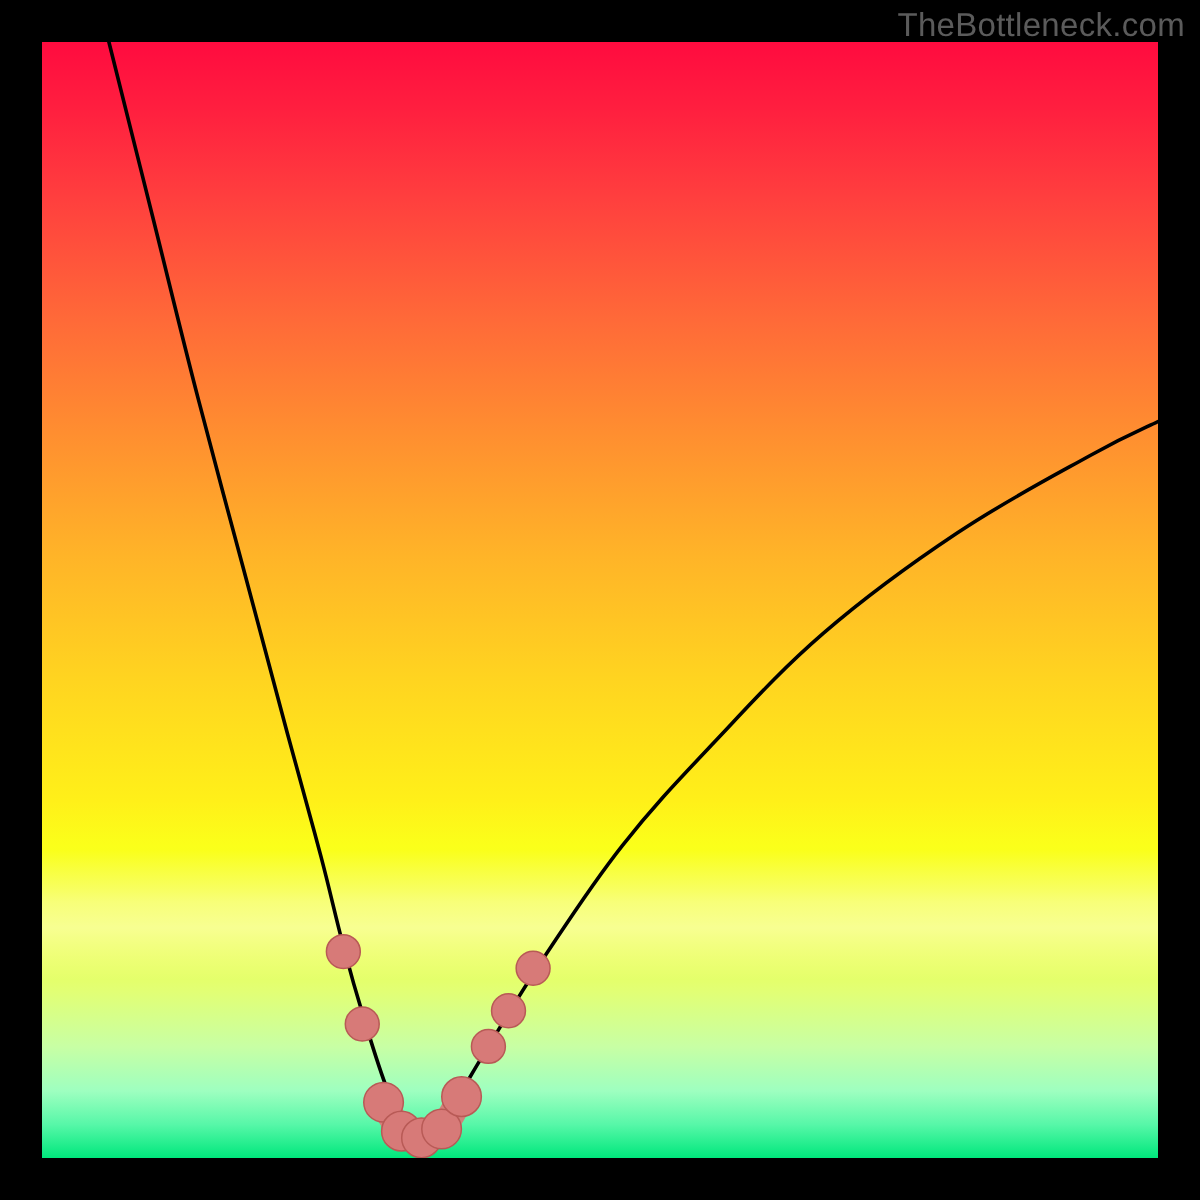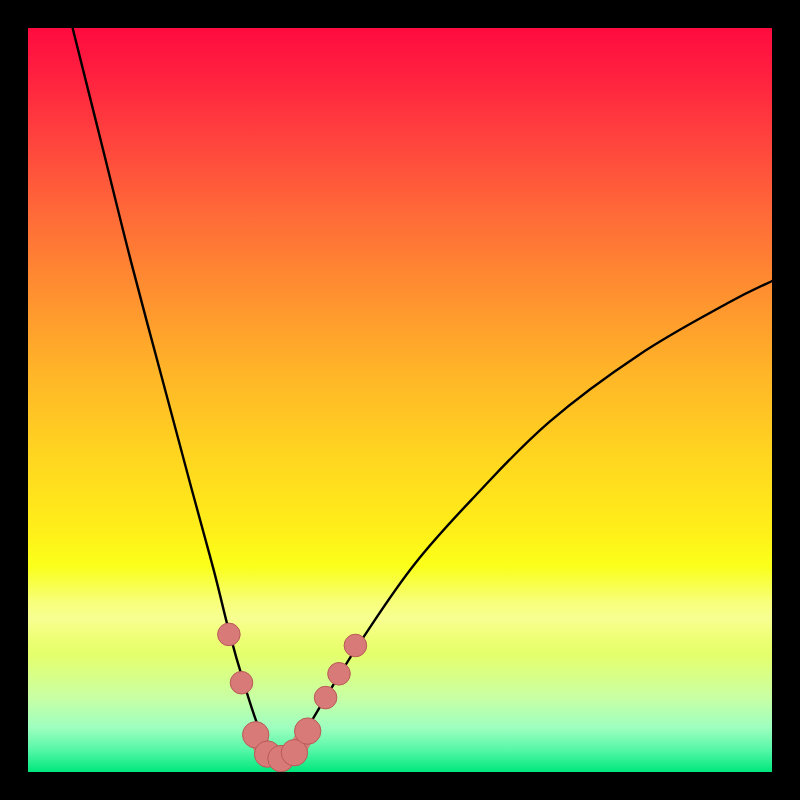--- a/index.html
+++ b/index.html
@@ -72,20 +72,21 @@
   }
   svg.curves {
     position: absolute;
     inset: 0;
   }
 </style>
 </head>
 <body>
 
 <div class="frame">
+  <div class="watermark">TheBottleneck.com</div>
   <div class="plot-area">
     <div class="gradient-bg"></div>
     <div class="pale-band"></div>
     <svg class="curves" viewBox="0 0 744 744" preserveAspectRatio="none">
       <g>
         <path d="M 44.6 0.0 C 50.0 21.4, 63.7 76.2, 74.4 119.0 C 85.1 161.9, 93.4 196.6, 104.2 238.1 C 114.9 279.6, 123.2 309.5, 133.9 349.7 C 144.6 389.9, 154.3 426.5, 163.7 461.3 C 173.1 496.1, 179.3 517.7, 186.0 543.1 C 192.7 568.6, 195.5 582.6, 200.9 602.6 C 206.2 622.7, 210.4 637.3, 215.8 654.7 C 221.1 672.1, 225.3 686.0, 230.6 699.4 C 236.0 712.8, 240.2 723.8, 245.5 729.1 C 250.9 734.5, 255.0 733.1, 260.4 729.1 C 265.8 725.1, 268.6 717.5, 275.3 706.8 C 282.0 696.1, 286.9 687.0, 297.6 669.6 C 308.3 652.2, 318.7 634.2, 334.8 610.1 C 350.9 586.0, 366.8 561.1, 386.9 535.7 C 407.0 510.2, 422.3 494.2, 446.4 468.7 C 470.5 443.3, 491.3 419.8, 520.8 394.3 C 550.3 368.9, 577.9 348.8, 610.1 327.4 C 642.2 305.9, 675.3 288.7, 699.4 275.3 C 723.5 261.9, 736.0 257.0, 744.0 253.0" fill="none" stroke="#000" stroke-width="2.4" stroke-linecap="round" stroke-linejoin="round"></path>
       </g>
       <g>
         <path d="M 227.7 706.8 C 229.8 710.3, 235.0 721.9, 239.6 726.1 C 244.1 730.4, 248.1 730.9, 253.0 730.6 C 257.8 730.3, 261.5 729.6, 266.4 724.7 C 271.2 719.7, 277.3 707.0, 279.7 703.1" fill="none" stroke="#d77a78" stroke-width="18" stroke-linecap="round" stroke-linejoin="round" opacity="0.95"></path>
       </g>

